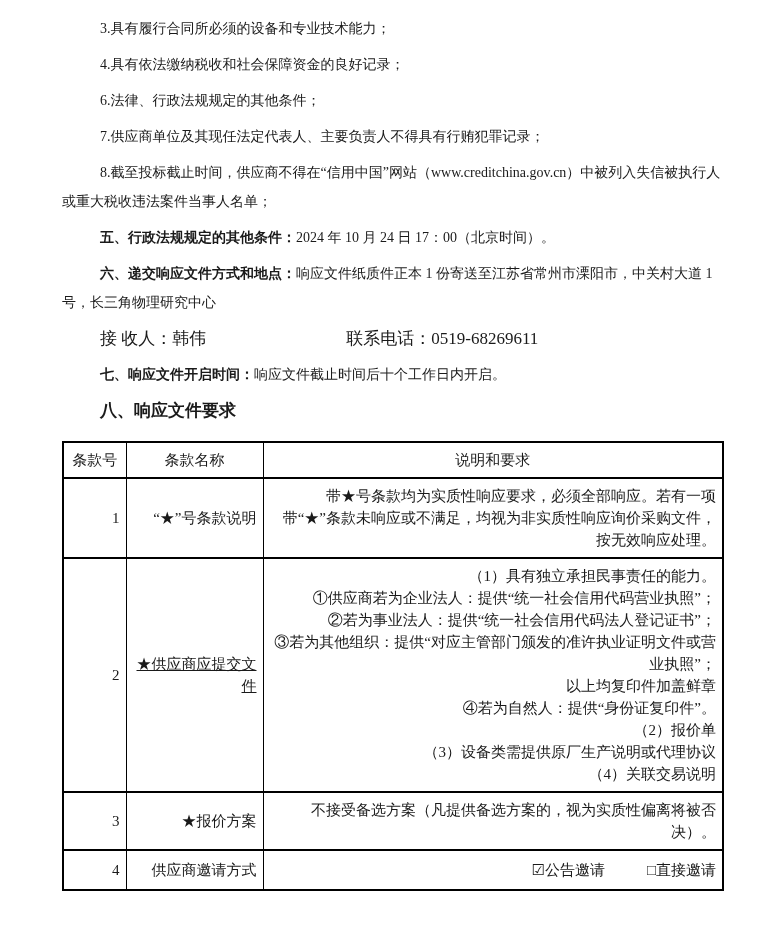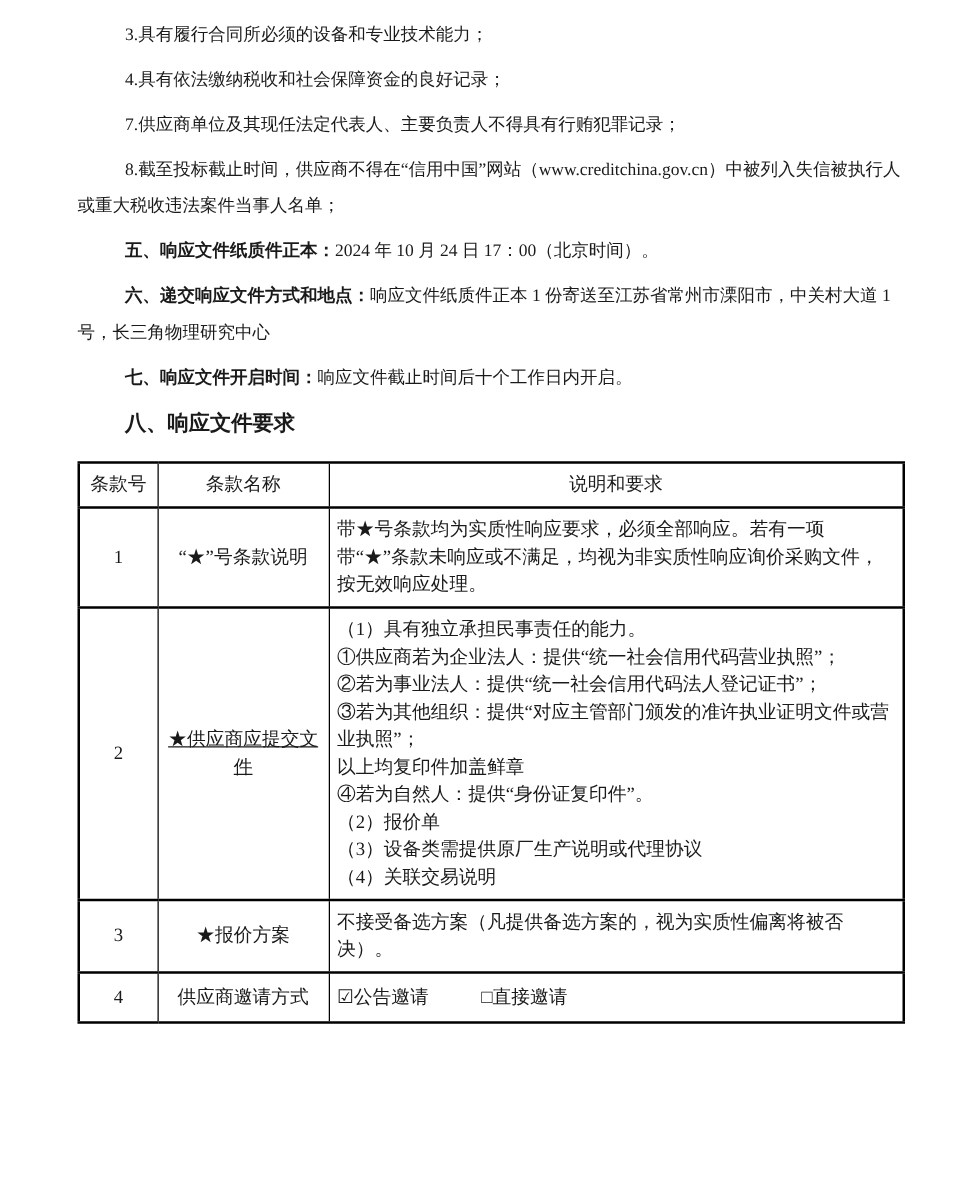--- a/index.html
+++ b/index.html
@@ -45,45 +45,48 @@
   }
   .req-table th, .req-table td {
     border: 1px solid #000;
     border-top-width: 2px;
     border-bottom-width: 2px;
     font-size: 15px;
     line-height: 22px;
     font-weight: normal;
     padding: 6px 6px;
     word-break: break-all;
+    text-align: right;
   }
   .req-table col.c-no   { width: 63px; }
   .req-table col.c-name { width: 137px; }
   .req-table col.c-desc { width: 460px; }
   .req-table th { text-align: center; height: 24px; }
   .cell-center { text-align: center; vertical-align: middle; }
   .cell-desc   { text-align: left; vertical-align: middle; padding-left: 8px; }
   .pre { white-space: pre-line; }
   .row-tall .cell-desc { vertical-align: top; }
   .opt-gap { display: inline-block; width: 42px; }
 </style>
 </head>
 <body>
 
 <div class="page">
 
   <p class="para">3.具有履行合同所必须的设备和专业技术能力；</p>
   <p class="para">4.具有依法缴纳税收和社会保障资金的良好记录；</p>
+  <p class="para">6.法律、行政法规规定的其他条件；</p>
   <p class="para">7.供应商单位及其现任法定代表人、主要负责人不得具有行贿犯罪记录；</p>
   <p class="para">8.截至投标截止时间，供应商不得在“信用中国”网站（www.creditchina.gov.cn）中被列入失信被执行人或重大税收违法案件当事人名单；</p>
 
-  <p class="para"><span class="sec-label">五、响应文件纸质件正本：</span><span>2024 年 10 月 24 日 17：00（北京时间）。</span></p>
+  <p class="para"><span class="sec-label">五、行政法规规定的其他条件：</span><span>2024 年 10 月 24 日 17：00（北京时间）。</span></p>
 
   <p class="para"><span class="sec-label">六、递交响应文件方式和地点：</span><span>响应文件纸质件正本 1 份寄送至江苏省常州市溧阳市，中关村大道 1 号，长三角物理研究中心</span></p>
 
+  <div class="contact-line"><span>接 收人：韩伟</span><span class="phone">联系电话：0519-68269611</span></div>
 
   <p class="para"><span class="sec-label">七、响应文件开启时间：</span><span>响应文件截止时间后十个工作日内开启。</span></p>
 
   <p class="heading">八、响应文件要求</p>
 
   <table class="req-table">
     <colgroup>
         <col class="c-no">
         <col class="c-name">
         <col class="c-desc">

